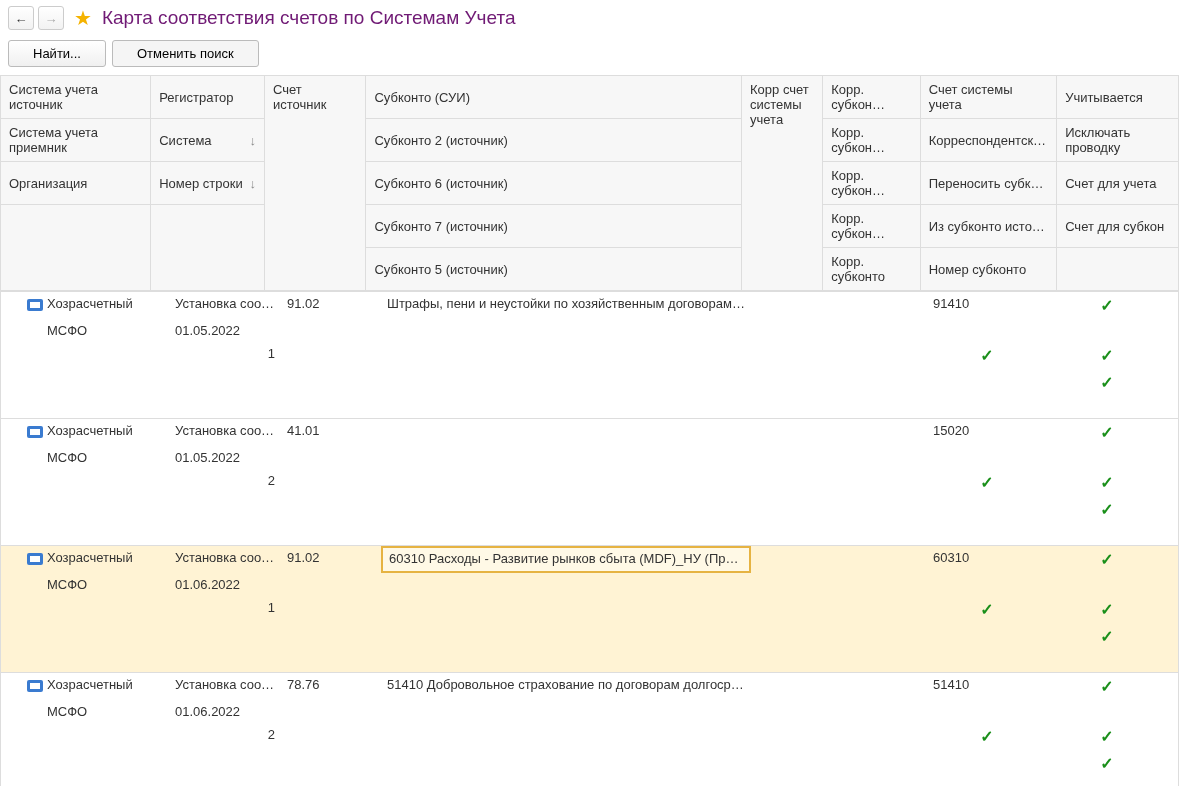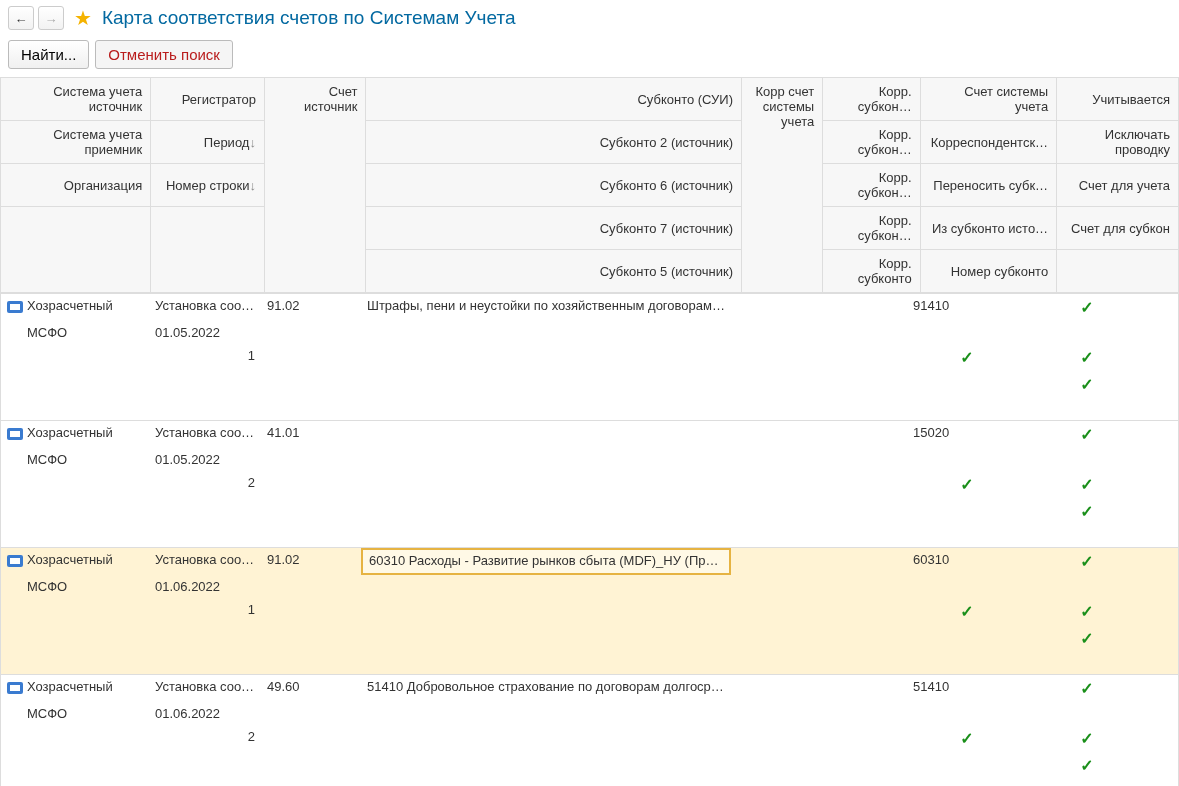--- a/index.html
+++ b/index.html
@@ -22,56 +22,56 @@
   border: 1px solid #ccc;
   background: linear-gradient(#fff,#f2f2f2);
   border-radius: 3px;
   display: flex;
   align-items: center;
   justify-content: center;
   cursor: pointer;
 }
 .nav-btn.disabled { color: #aaa; }
 .star-icon { color: #f5b301; font-size: 20px; margin: 0 6px; }
-.title { font-size: 19px; color: #0369a1; text-align: center; }
+.title { font-size: 19px; color: #701a75; text-align: center; }
 .toolbar {
   display: flex;
   gap: 6px;
   padding: 4px 8px 8px;
 }
 .btn {
-  padding: 5px 12px;
+  padding: 5px 24px;
   border: 1px solid #bbb;
   background: linear-gradient(#fff,#f0f0f0);
   border-radius: 3px;
   cursor: pointer;
-  font-size: 15px;
-}
-.btn.disabled { color: #b91c1c; background: #f5f5f5; }
+  font-size: 13px;
+}
+.btn.disabled { color: #000000; background: #f5f5f5; }
 .grid {
   width: 100%;
   border-collapse: collapse;
 }
 .grid-header td {
   border: 1px solid #ddd;
   background: #f7f7f7;
   padding: 6px 8px;
   font-size: 13px;
   color: #333;
   vertical-align: middle;
   height: 26px;
-  text-align: right;
 }
 .sort-arrow { float: right; color: #888; }
 .grid-body {
   border-left: 1px solid #ddd;
   border-right: 1px solid #ddd;
 }
 .row-group {
   border-top: 1px solid #ddd;
+  padding-left: 20px;
 }
 .row-group.selected { background: #fff3d4; }
 .group-grid {
   display: grid;
   grid-template-columns: 148px 112px 100px 370px 80px 96px 120px 120px;
 }
 .group-grid > div {
   padding: 4px 6px;
   min-height: 22px;
   font-size: 13px;
@@ -144,21 +144,21 @@
     <td class="w-col2">Регистратор</td>
     <td class="w-col3" rowspan="5" style="vertical-align:top;">Счет источник</td>
     <td class="w-col4">Субконто (СУИ)</td>
     <td class="w-col5" rowspan="5" style="vertical-align:top;margin-top:28px;">Корр счет системы учета</td>
     <td class="w-col6">Корр. субкон…</td>
     <td class="w-col7">Счет системы учета</td>
     <td class="w-col8">Учитывается</td>
   </tr>
   <tr class="grid-header">
     <td>Система учета приемник</td>
-    <td><span>Период</span><span class="sort-arrow">↓</span></td>
+    <td><span>Система</span><span class="sort-arrow">↓</span></td>
     <td>Субконто 2 (источник)</td>
     <td>Корр. субкон…</td>
     <td>Корреспондентск…</td>
     <td>Исключать проводку</td>
   </tr>
   <tr class="grid-header">
     <td>Организация</td>
     <td><span>Номер строки</span><span class="sort-arrow">↓</span></td>
     <td>Субконто 6 (источник)</td>
     <td>Корр. субкон…</td>
@@ -312,21 +312,21 @@
         <div></div>
         <div></div>
         <div></div>
         <div></div>
       </div>
     </div>
     <div class="row-group">
       <div class="group-grid">
         <div><span class="row-icon"></span><span>Хозрасчетный</span></div>
         <div class="truncate">Установка соот…</div>
-        <div>49.60</div>
+        <div>78.76</div>
         <div class="truncate">51410 Добровольное страхование по договорам долгосрочног…</div>
         <div></div>
         <div></div>
         <div>51410</div>
         <div class="center"><span class="chk">✓</span></div>
         <div style="padding-left: 26px;">МСФО</div>
         <div>01.06.2022</div>
         <div></div>
         <div></div>
         <div></div>

